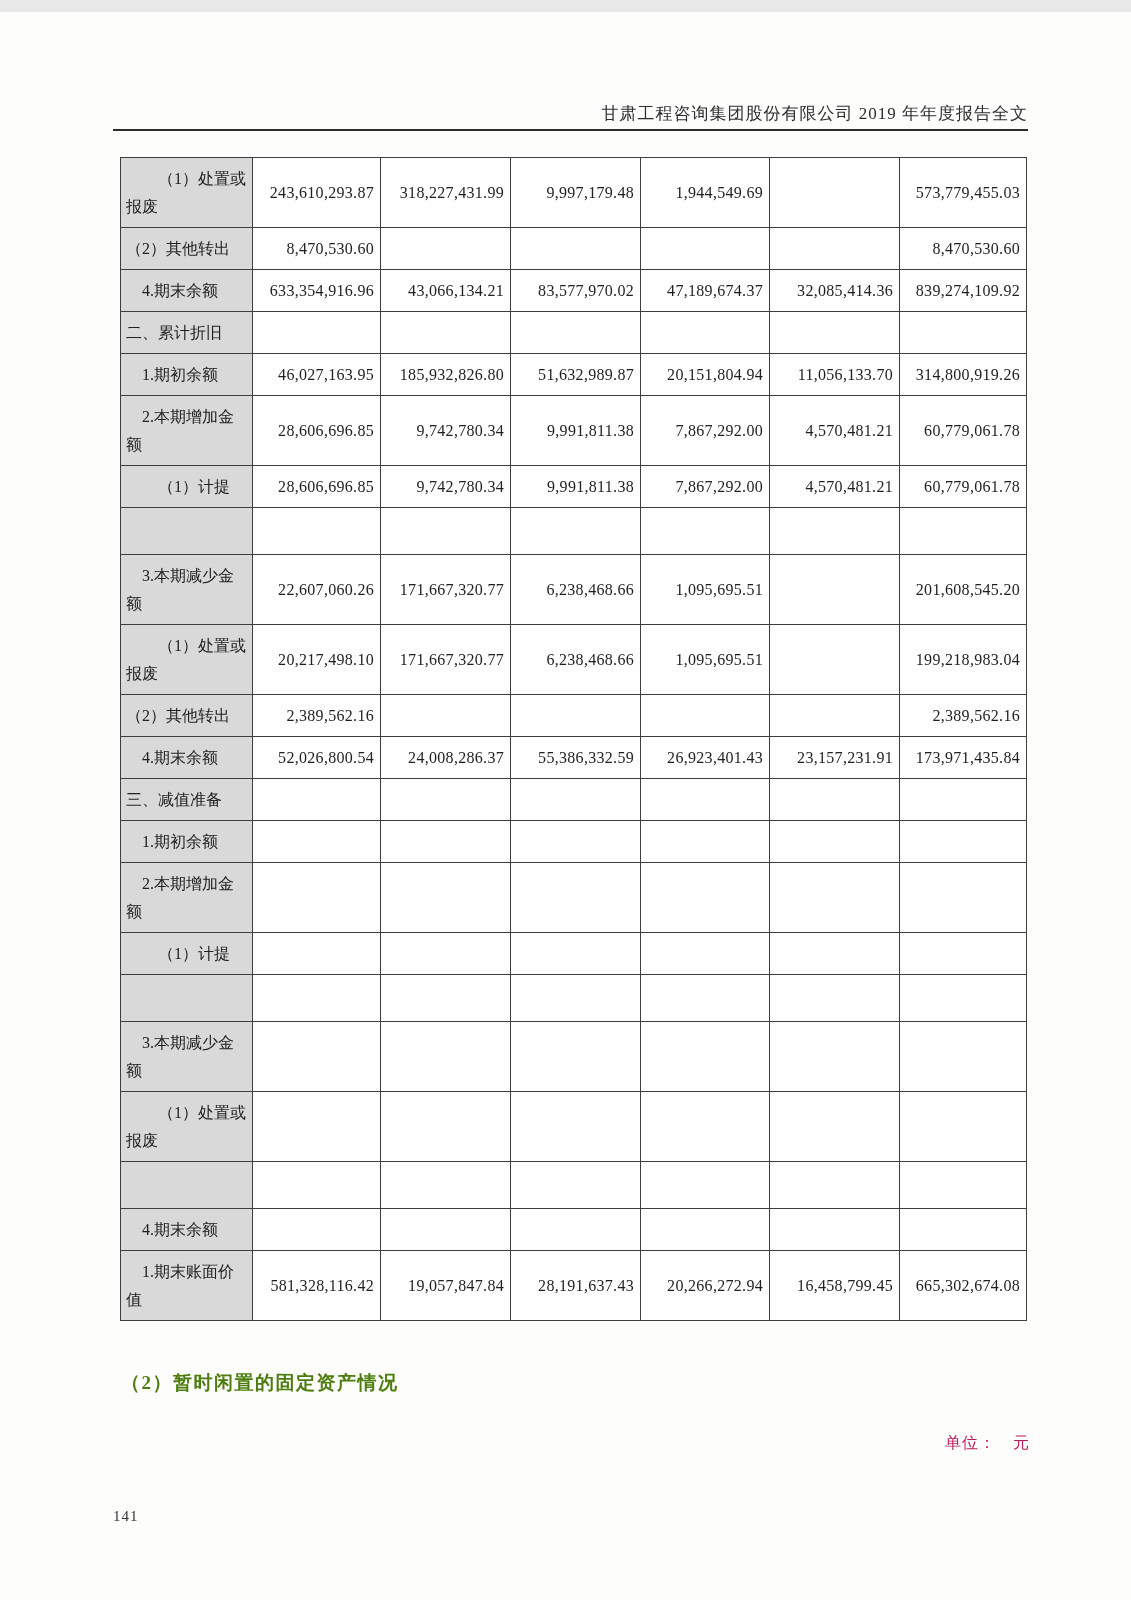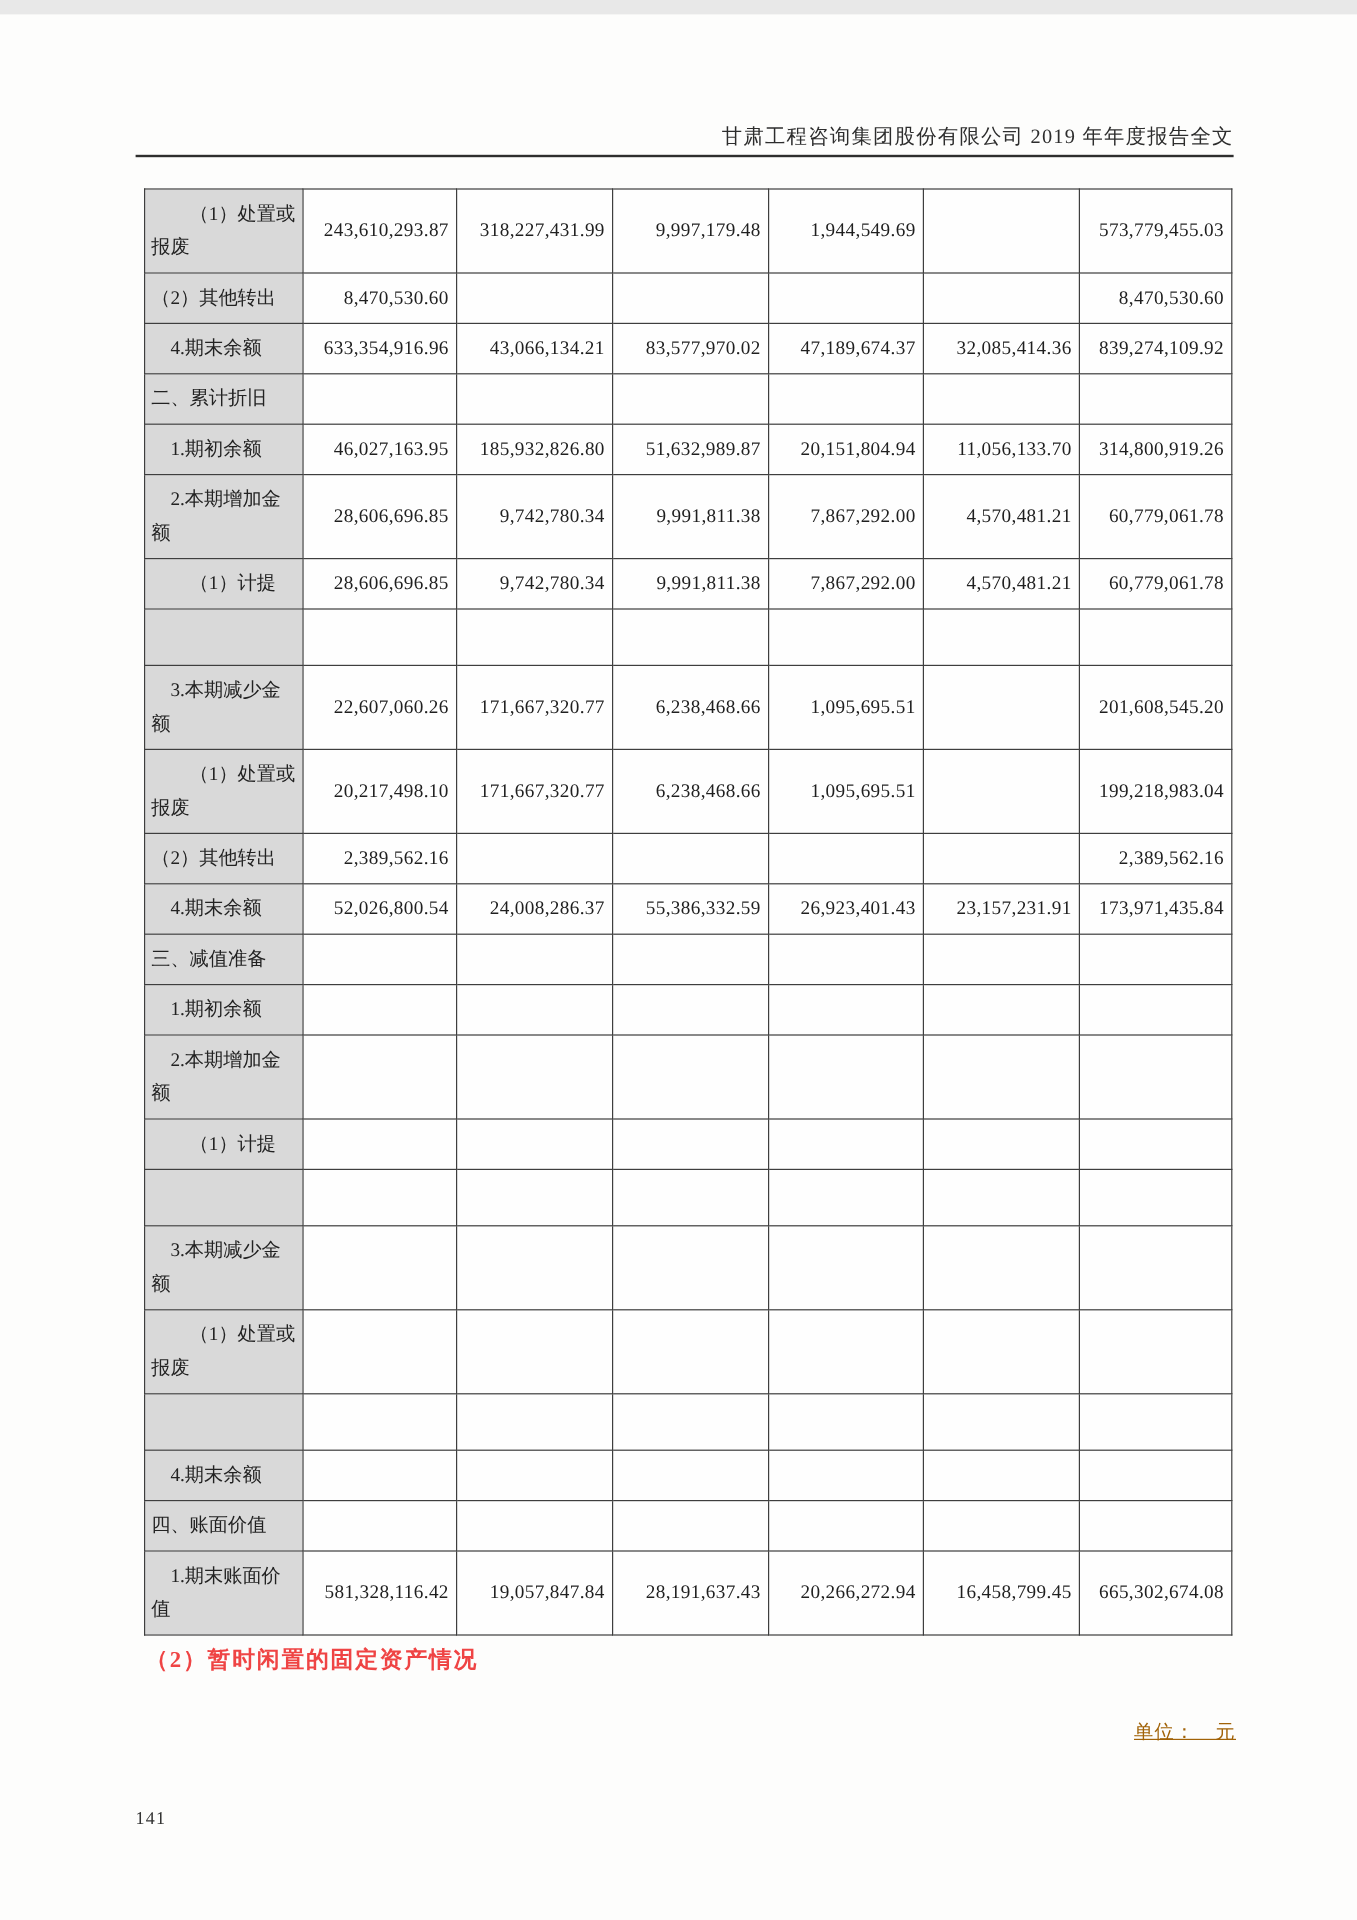--- a/index.html
+++ b/index.html
@@ -46,25 +46,25 @@
     padding-right:6px;
     letter-spacing:0.3px;
     color:#1f1f1f;
     white-space:nowrap;
   }
   .fa-table tr.tall td{height:65px;}
   .fa-table tr.single td{height:37px;}
   .fa-table tr.spacer td{height:42px;}
   .section-heading{
     position:absolute;left:121px;top:1358px;
-    font-size:19px;font-weight:bold;letter-spacing:1.5px;color:#ef4444;
+    font-size:19px;font-weight:bold;letter-spacing:1.5px;color:#4d7c0f;
   }
   .unit-line{
     position:absolute;left:113px;top:1421px;width:917px;
-    text-align:right;font-size:16px;letter-spacing:1px;color:#a16207;text-decoration:underline;
+    text-align:right;font-size:16px;letter-spacing:1px;color:#be185d;
   }
   .page-number{
     position:absolute;left:113px;top:1496px;width:917px;
     font-size:15px;letter-spacing:1px;color:#333;
   }
 </style>
 </head>
 <body>
 
 <div class="page">
@@ -273,29 +273,20 @@
         </tr>
         <tr class="single">
           <td class="lbl">　4.期末余额</td>
           <td class="val"></td>
           <td class="val"></td>
           <td class="val"></td>
           <td class="val"></td>
           <td class="val"></td>
           <td class="val"></td>
         </tr>
-        <tr class="single">
-          <td class="lbl">四、账面价值</td>
-          <td class="val"></td>
-          <td class="val"></td>
-          <td class="val"></td>
-          <td class="val"></td>
-          <td class="val"></td>
-          <td class="val"></td>
-        </tr>
         <tr class="tall">
           <td class="lbl">　1.期末账面价
 值</td>
           <td class="val">581,328,116.42</td>
           <td class="val">19,057,847.84</td>
           <td class="val">28,191,637.43</td>
           <td class="val">20,266,272.94</td>
           <td class="val">16,458,799.45</td>
           <td class="val">665,302,674.08</td>
         </tr>

